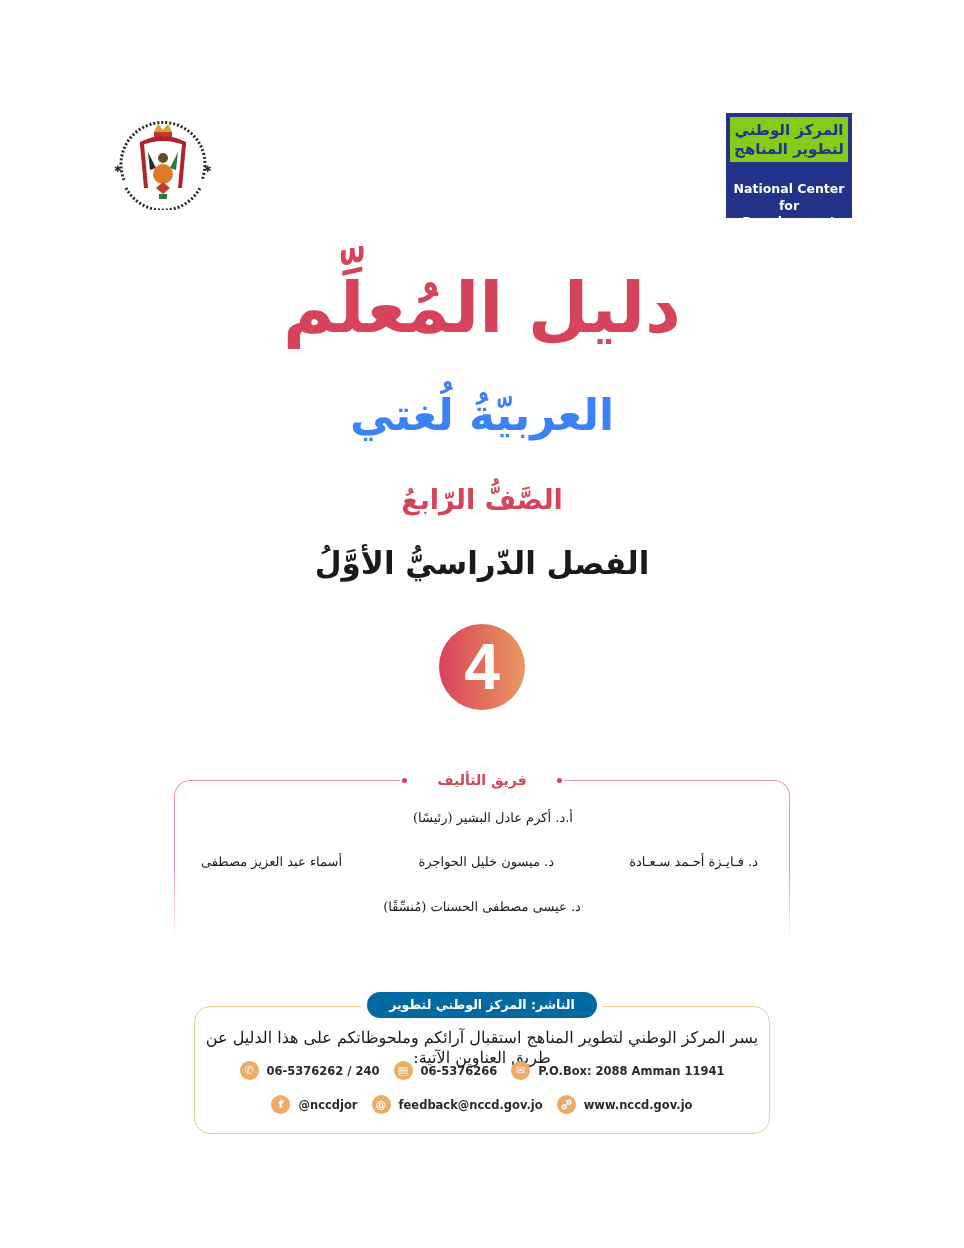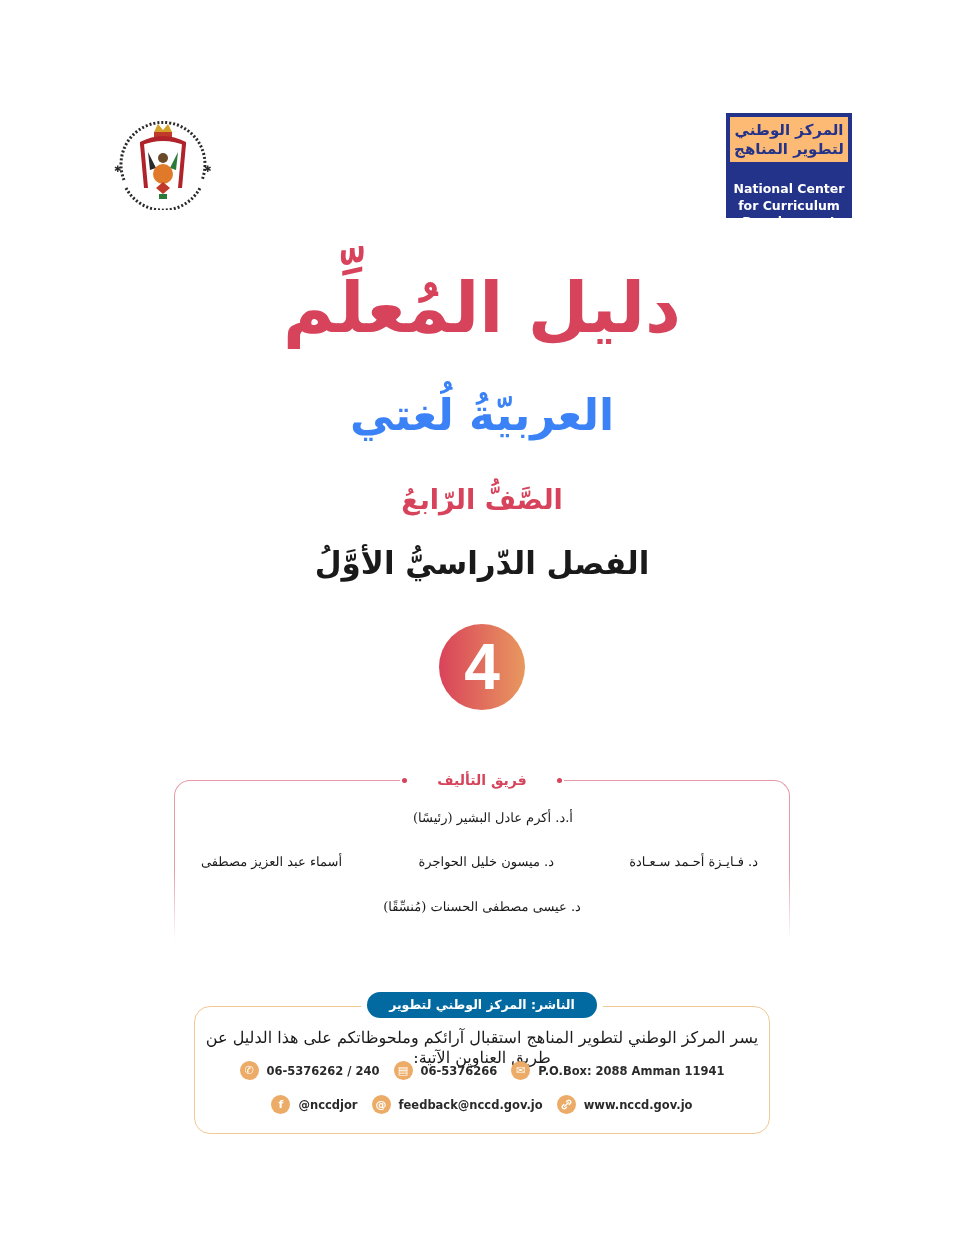--- a/index.html
+++ b/index.html
@@ -6,21 +6,21 @@
     html, body { width: 964px; height: 1248px; background: #ffffff; overflow: hidden; }
     body { position: relative; font-family: "DejaVu Sans", sans-serif; color: #1a1a1a; }
 
     .emblem { position: absolute; left: 104px; top: 110px; width: 118px; height: 100px; }
     .nccd-logo {
       position: absolute; left: 726px; top: 113px; width: 126px; height: 105px;
       background: #23338a; border: 2px solid #23338a;
       display: flex; flex-direction: column;
     }
     .nccd-ar {
-      background: #fdba74; color: #23338a; text-align: center;
+      background: #84cc16; color: #23338a; text-align: center;
       font-family: "DejaVu Sans", sans-serif; font-weight: bold;
       font-size: 15px; line-height: 19px; padding: 4px 2px 3px; direction: rtl;
       margin: 2px 2px 0 2px;
     }
     .nccd-en {
       color: #ffffff; font-family: "DejaVu Sans", sans-serif; font-weight: bold;
       font-size: 12.5px; line-height: 16.5px; text-align: center; padding: 19px 2px;
     }
 
     .main-title {
@@ -117,21 +117,21 @@
   </svg>
 </div>
 
 <div class="nccd-logo">
   <div class="nccd-ar">
     <div>المركز الوطني</div>
     <div>لتطوير المناهج</div>
   </div>
   <div class="nccd-en">
     <div>National Center</div>
-    <div>for Curriculum</div>
+    <div>for Development</div>
     <div>Development</div>
   </div>
 </div>
 
 <div class="main-title">دليل المُعلِّم</div>
 <div class="subject-title">العربيّةُ لُغتي</div>
 <div class="grade-title">الصَّفُّ الرّابعُ</div>
 <div class="semester-title">الفصل الدّراسيُّ الأوَّلُ</div>
 <div class="grade-badge">4</div>
 

